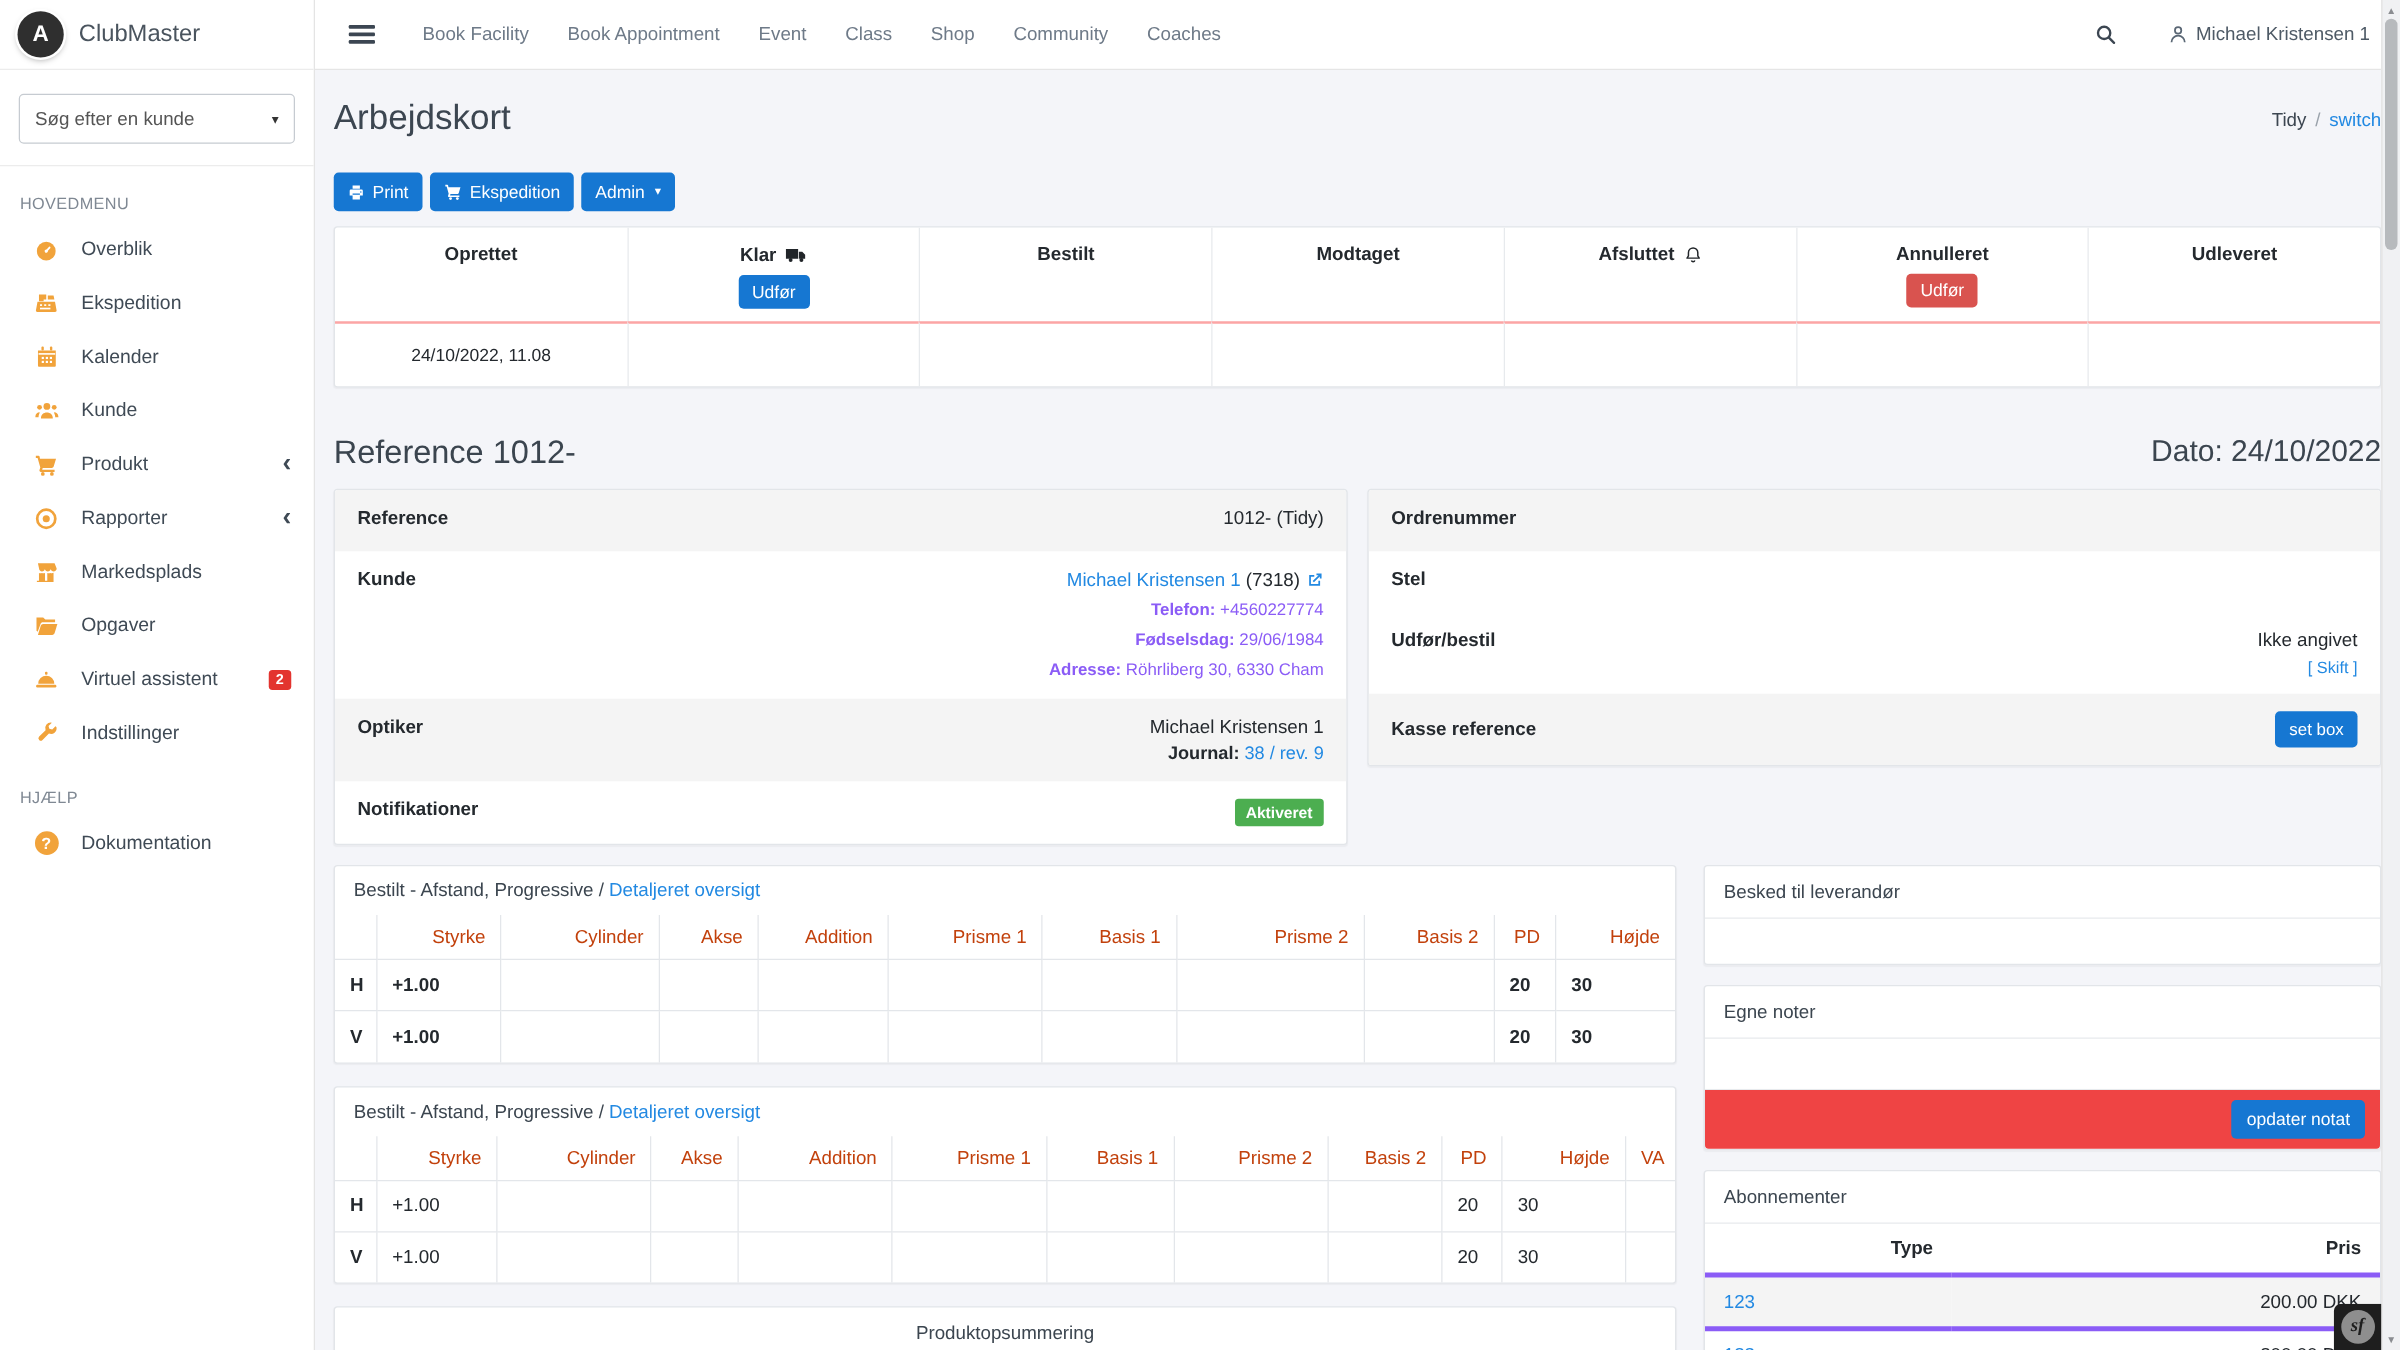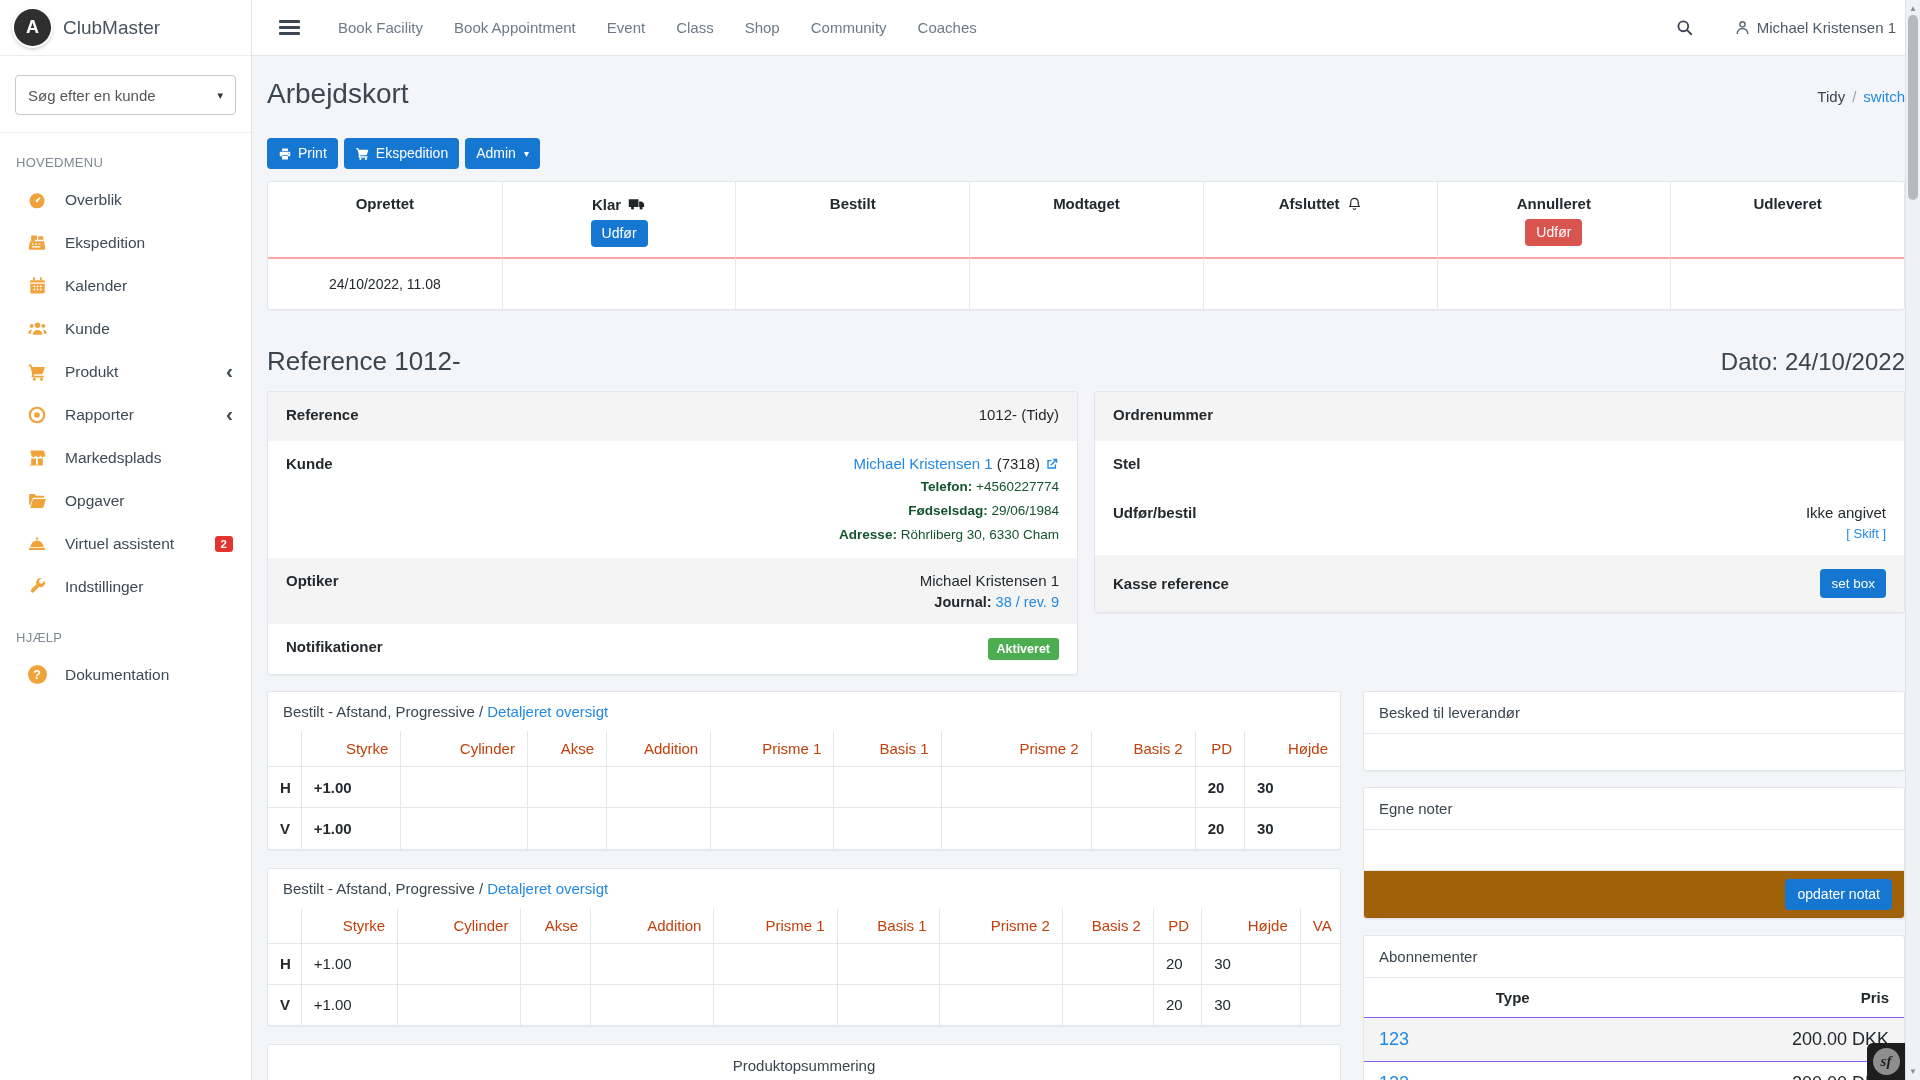--- a/index.html
+++ b/index.html
@@ -65,21 +65,21 @@
   .datoh{font-size:24px;font-weight:400;color:#3b454f}
 
   
   .two-col{display:grid;grid-template-columns:1fr 1fr;gap:16px;margin-top:14px;align-items:start}
   .detail-card{overflow:hidden}
   .drow{display:flex;justify-content:space-between;padding:14px 18px;min-height:49px}
   .drow.gray{background:#f4f4f4}
   .dlabel{font-weight:700;font-size:15px;color:#24292e}
   .dvalue{font-size:15px;color:#24292e;text-align:right}
   .stack{display:flex;flex-direction:column;align-items:flex-end;gap:5px}
-  .kv{font-size:13.5px;color:#14532d;line-height:19px}
+  .kv{font-size:13.5px;color:#8b5cf6;line-height:19px}
   .kv b:after,.jr b:after{content:": "}
   .jr{font-size:14.5px;color:#24292e}
   .suffix{margin-left:4px;color:#24292e}
   .extlink{margin-left:5px;position:relative;top:2px}
   .badge-green{background:#4cae50;color:#fff;font-size:12.5px;font-weight:700;padding:4px 9px;border-radius:3px;height:fit-content;align-self:center}
   .skift{font-size:13px}
   .btn-set{padding:6px 11px;font-size:13.5px;align-self:center}
 
   
   .lower{display:grid;grid-template-columns:1074px 1fr;gap:22px;margin-top:16px;align-items:start}
@@ -95,27 +95,27 @@
   .rx-table tbody tr:last-child td{border-bottom:none}
   .rx-table .eye{font-weight:700}
   .rx-table.bold-vals td{font-weight:700}
 
   .summary-card{min-height:80px}
   .summary-title{padding:12px;text-align:center;font-size:15px;color:#3b454f}
 
   .panel-head{padding:12px 15px;border-bottom:1px solid #e7eaed;font-size:15px;color:#3b454f}
   .panel-body{height:36px}
   .noter-body{height:40px}
-  .panel-foot{background:#a16207;border-top:1px solid #e7eaed;padding:8px 12px;display:flex;justify-content:flex-end;border-radius:0 0 3px 3px}
+  .panel-foot{background:#ef4444;border-top:1px solid #e7eaed;padding:8px 12px;display:flex;justify-content:flex-end;border-radius:0 0 3px 3px}
   .btn-note{padding:7px 12px;font-size:14px}
 
   .abo-table{width:100%;border-collapse:collapse;font-size:15px}
   .abo-table th{padding:11px 15px;font-weight:700;color:#24292e;text-align:right}
   .abo-table th:last-child{text-align:right}
-  .abo-table td{padding:11px 15px;border-top:1px solid #8b5cf6;font-size:18px;color:#24292e}
+  .abo-table td{padding:11px 15px;border-top:4px solid #8b5cf6;font-size:15px;color:#24292e}
   .abo-table td:last-child{text-align:right}
   .abo-table tr.odd{background:#f4f4f4}
 
   
   .fake-scrollbar{position:fixed;top:0;right:0;width:15px;height:1080px;background:#f0f1f3;border-left:1px solid #e2e2e2;z-index:50}
   .sb-arrow{position:absolute;left:0;width:100%;text-align:center;font-size:8px;color:#8a8d91;cursor:pointer}
   .sb-up{top:4px}.sb-down{bottom:4px}
   .sb-thumb{position:absolute;top:15px;left:2px;width:10px;height:185px;background:#b7babd;border-radius:5px;cursor:pointer}
   .sf-badge{position:fixed;right:15px;bottom:0;width:38px;height:37px;background:#1e1e1e;border-radius:6px 0 0 0;
             display:flex;align-items:center;justify-content:center;z-index:60;cursor:pointer}

